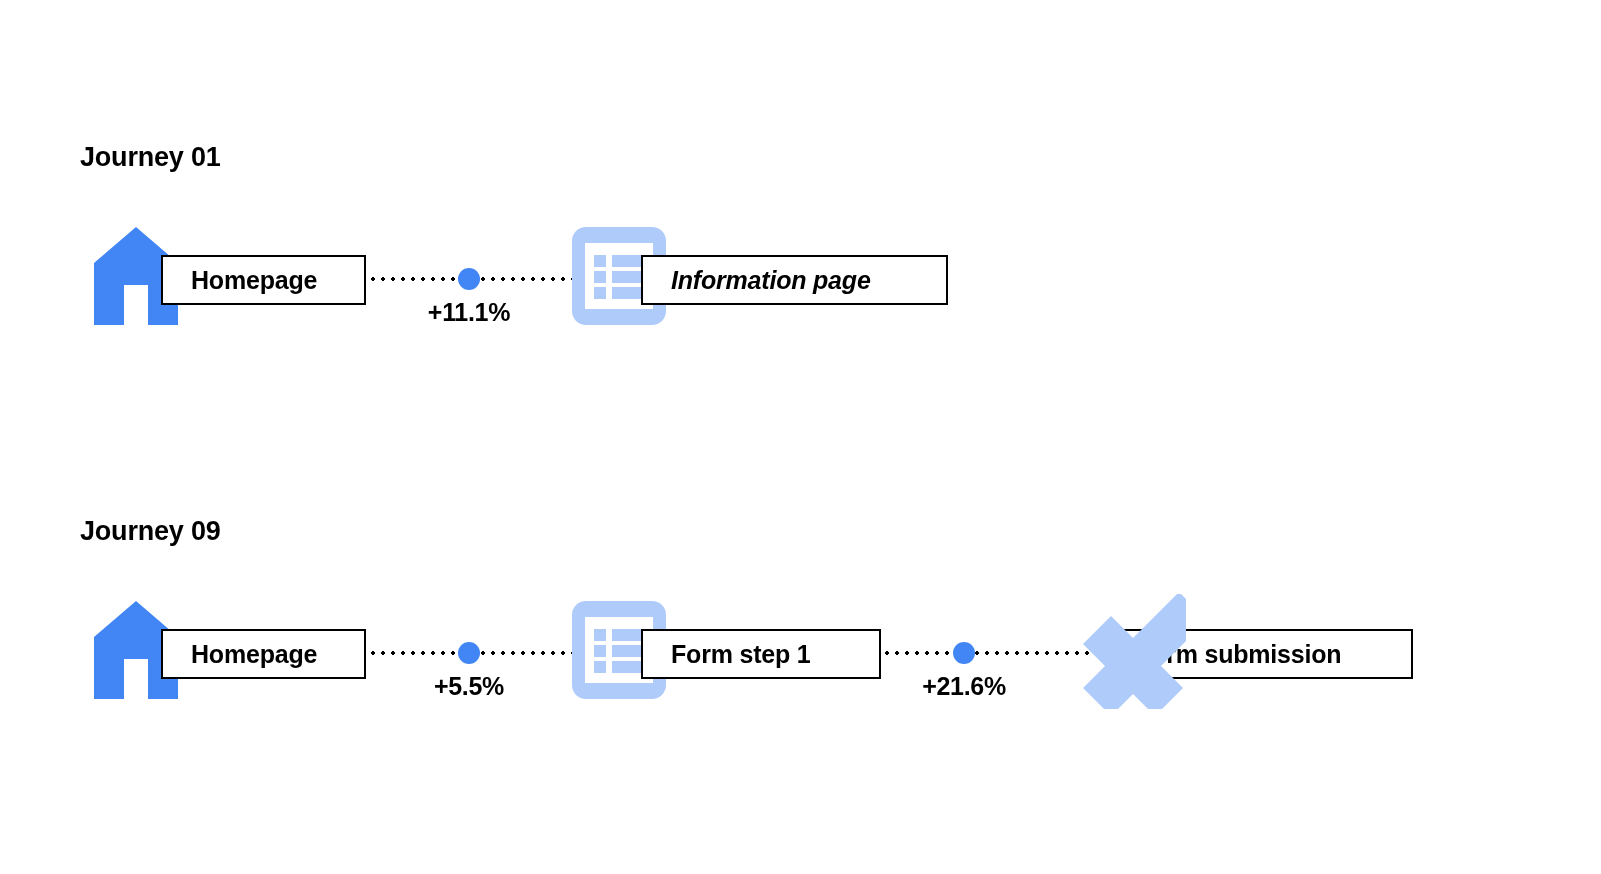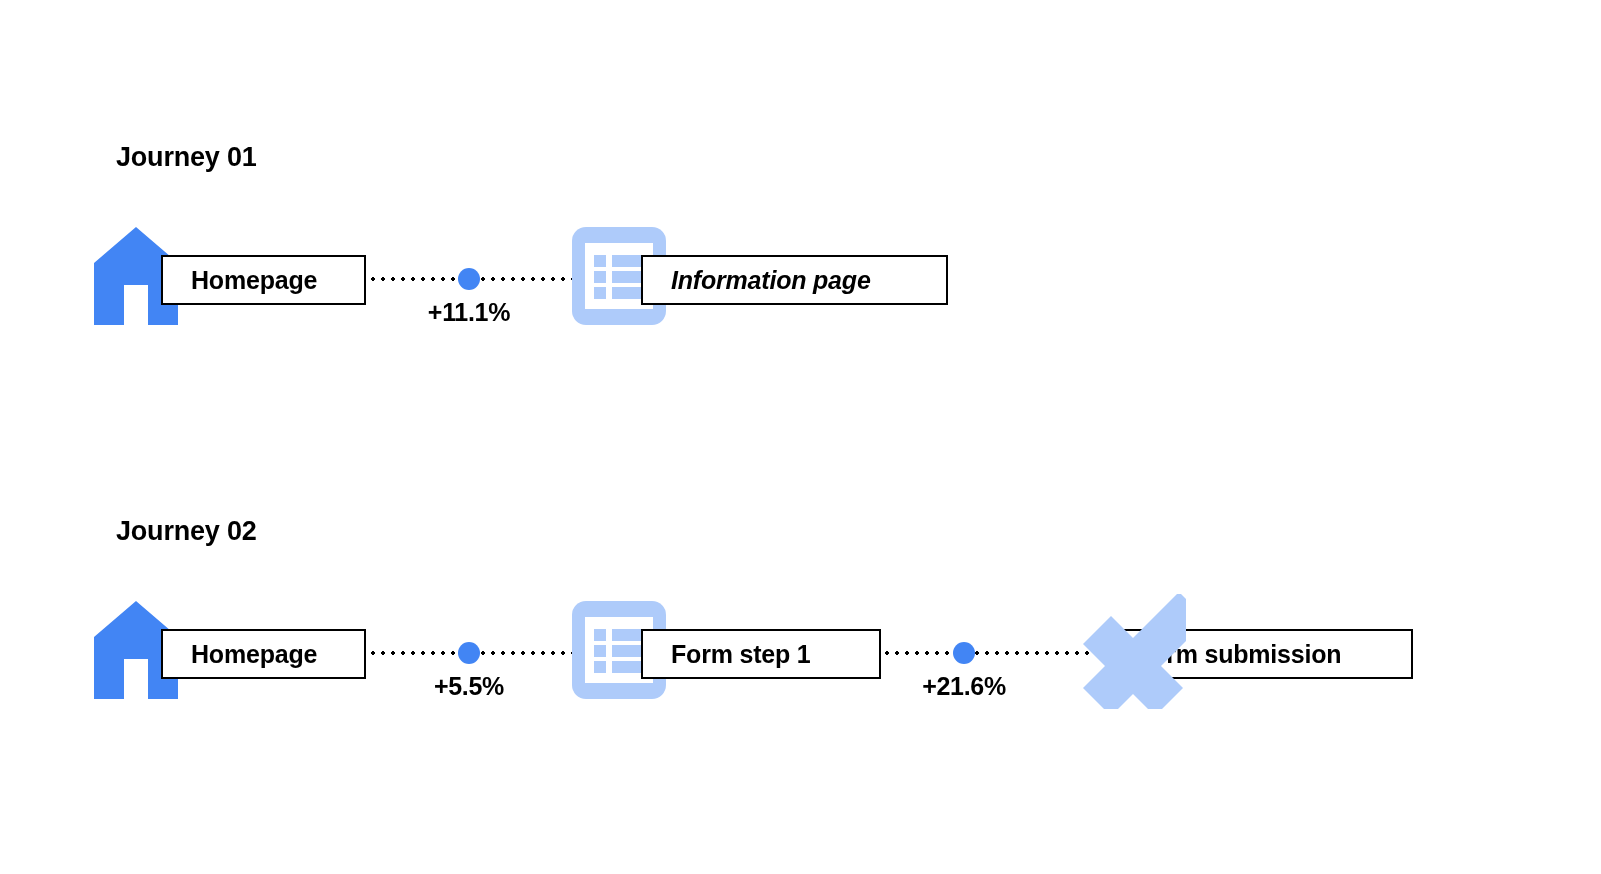--- a/index.html
+++ b/index.html
@@ -29,21 +29,20 @@
   
   .journey-title {
     position: absolute;
     font-family: "Liberation Sans", sans-serif;
     font-weight: bold;
     font-size: 27px;
     letter-spacing: -0.2px;
     color: #000000;
     white-space: nowrap;
     line-height: 1;
-    margin-left: 36px;
   }
   #journey-01-title { left: 80px; top: 144px; }
   #journey-02-title { left: 80px; top: 518px; }
 
   
   .flow-row {
     position: absolute;
     left: 16px;
     width: 1601px;
     height: 130px;
@@ -156,21 +155,21 @@
         <rect x="40" y="60" width="34" height="12" fill="#AECBFA"></rect>
       </svg>
     </div>
 
     <div class="node-box" style="left:625px; top:40px; width:307px;font-style:italic;">
       <span class="node-label">Information page</span>
     </div>
 
   </div>
 
-  <div id="journey-02-title" class="journey-title">Journey 02</div>
+  <div id="journey-02-title" class="journey-title">Journey 09</div>
 
   <div id="flow-row-2" class="flow-row">
 
     <div class="connector" style="left:352px; top:62px; width:276px;"></div>
 
     <div class="connector" style="left:846px; top:62px; width:278px;"></div>
 
     <div class="icon-wrap" style="left:78px; top:12px; width:84px; height:98px;">
       <svg width="84" height="98" viewBox="0 0 84 98" xmlns="http://www.w3.org/2000/svg" aria-hidden="true">
         <path d="M42 0 L84 36 L84 98 L54 98 L54 58 L30 58 L30 98 L0 98 L0 36 Z" fill="#4285F4"></path>

